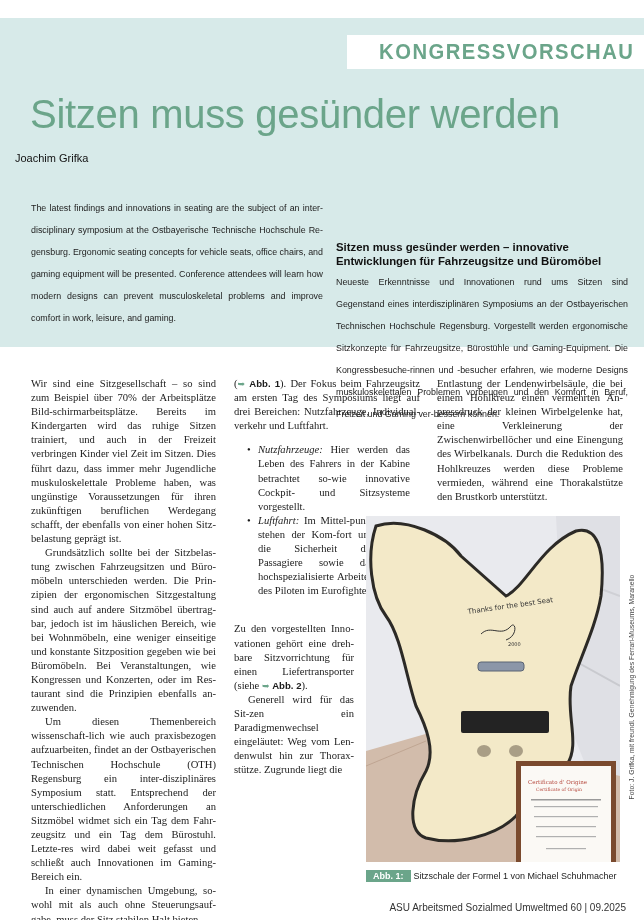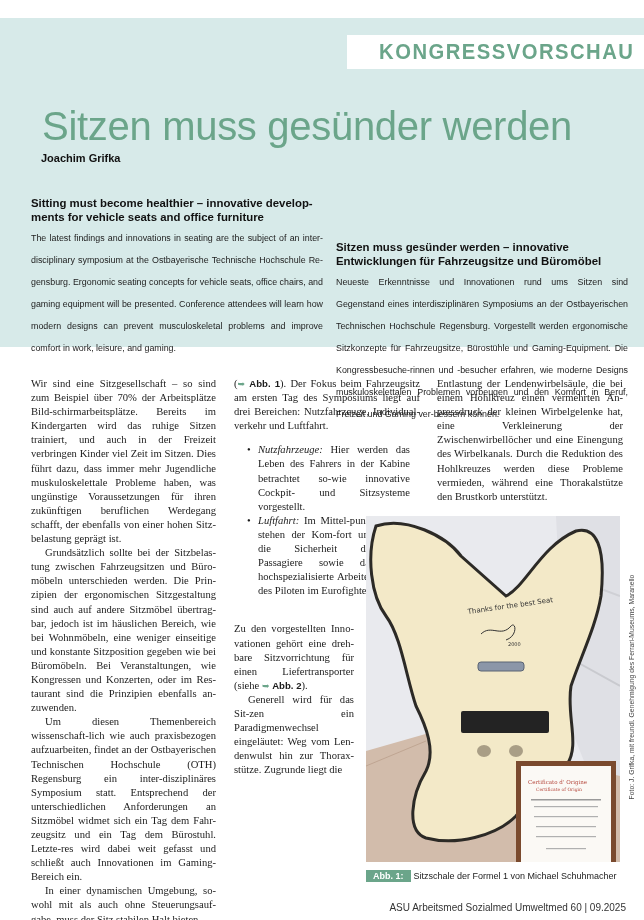--- a/index.html
+++ b/index.html
@@ -13,26 +13,26 @@
   }
   .rubric {
     position: absolute; left: 347px; top: 35px; width: 320px; height: 34px;
     background: #ffffff; display: flex; align-items: center; justify-content: center;
   }
   .rubric span {
     color: #6ba58a; font-family: "Liberation Sans", sans-serif; font-weight: bold;
     font-size: 22px; letter-spacing: 1.6px; transform: scaleX(0.92); display: inline-block;
   }
   .title {
-    position: absolute; left: 30px; top: 92px; margin: 12px;
+    position: absolute; left: 30px; top: 92px; margin: 0;
     font-family: "Liberation Sans", sans-serif; font-weight: normal;
     font-size: 40px; color: #6ba58a; letter-spacing: -0.3px; white-space: nowrap;
   }
   .author {
-    position: absolute; left: 41px; top: 152px; font-weight: bold; font-size: 11px; color: #111;
+    position: absolute; left: 15px; top: 152px; font-weight: normal; font-size: 11px; color: #111;
   }
   .abstract {
     position: absolute; top: 197px; width: 292px;
   }
   .abstract.en { left: 31px; }
   .abstract.de { left: 336px; margin-top: 44px; }
   .abstract h3 {
     margin: 0 0 3px 0; font-size: 11.4px; line-height: 13.5px; font-weight: bold; color: #111;
   }
   .abstract p {
@@ -83,21 +83,20 @@
 <div class="band"></div>
 
 <div class="rubric">
   <span>KONGRESSVORSCHAU</span>
 </div>
 
 <h1 class="title">Sitzen muss gesünder werden</h1>
 <div class="author">Joachim Grifka</div>
 
 <div class="abstract en">
-  <h3>Sitting must become healthier – innovative develop-ments for vehicle seats and office furniture</h3>
   <p>The latest findings and innovations in seating are the subject of an inter-disciplinary symposium at the Ostbayerische Technische Hochschule Re-gensburg. Ergonomic seating concepts for vehicle seats, office chairs, and gaming equipment will be presented. Conference attendees will learn how modern designs can prevent musculoskeletal problems and improve comfort in work, leisure, and gaming.</p>
 </div>
 
 <div class="abstract de">
   <h3>Sitzen muss gesünder werden – innovative Entwicklungen für Fahrzeugsitze und Büromöbel</h3>
   <p>Neueste Erkenntnisse und Innovationen rund ums Sitzen sind Gegenstand eines interdisziplinären Symposiums an der Ostbayerischen Technischen Hochschule Regensburg. Vorgestellt werden ergonomische Sitzkonzepte für Fahrzeugsitze, Bürostühle und Gaming-Equipment. Die Kongressbesuche-rinnen und -besucher erfahren, wie moderne Designs muskuloskelettalen Problemen vorbeugen und den Komfort in Beruf, Freizeit und Gaming ver-bessern können.</p>
 </div>
 
 <div class="col c1">
   <p>Wir sind eine Sitzgesellschaft – so sind zum Beispiel über 70% der Arbeitsplätze Bild-schirmarbeitsplätze. Bereits im Kindergarten wird das ruhige Sitzen trainiert, und auch in der Freizeit verbringen Kinder viel Zeit im Sitzen. Dies führt dazu, dass immer mehr Jugendliche muskuloskelettale Probleme haben, was ungünstige Voraussetzungen für ihren zukünftigen beruflichen Werdegang schafft, der ebenfalls von einer hohen Sitz-belastung geprägt ist.</p>

